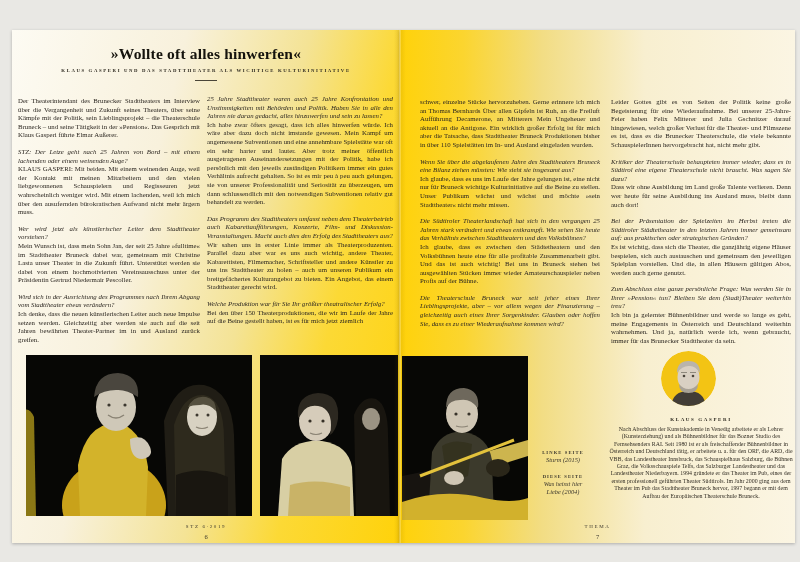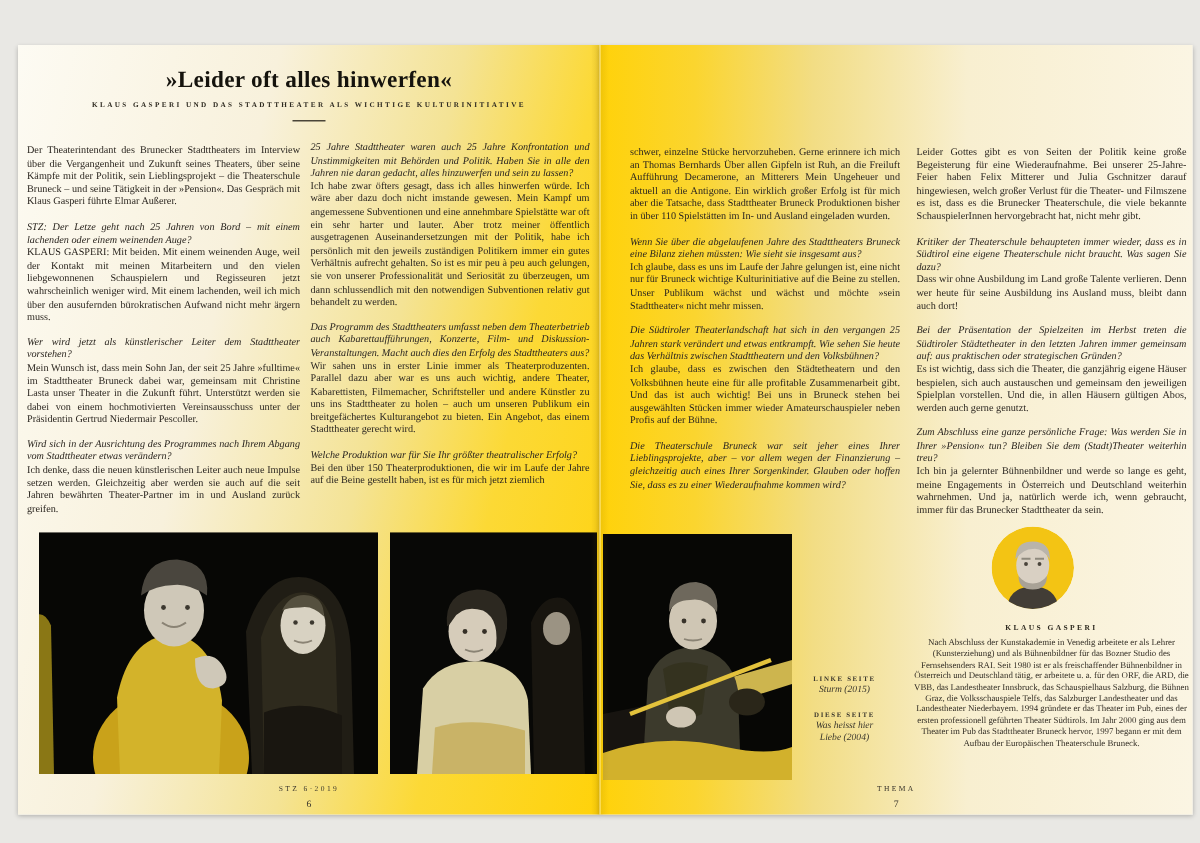--- a/index.html
+++ b/index.html
@@ -35,21 +35,21 @@
   .bio-name{position:absolute;text-align:center;font-size:5px;letter-spacing:1.6px;font-weight:bold;color:#2e2a20;}
   .bio-text{position:absolute;text-align:center;font-size:5.9px;line-height:7.4px;color:#342f26;}
 </style>
 </head>
 <body>
 
 <div class="stage">
 
   <div class="page page-left">
 
-    <div class="title">»Leider oft alles hinwerfen«</div>
+    <div class="title">»Wollte oft alles hinwerfen«</div>
     <div class="subtitle">KLAUS GASPERI UND DAS STADTTHEATER ALS WICHTIGE KULTURINITIATIVE</div>
     <div class="titlerule"></div>
 
     <div class="col" style="left:6px;top:67px;width:182px;">
       <p class="intro">Der Theaterintendant des Brunecker Stadttheaters im Interview über die Vergangenheit und Zukunft seines Theaters, über seine Kämpfe mit der Politik, sein Lieblingsprojekt – die Theaterschule Bruneck – und seine Tätigkeit in der »Pension«. Das Gespräch mit Klaus Gasperi führte Elmar Außerer.</p>
       <p class="q">STZ: Der Letze geht nach 25 Jahren von Bord – mit einem lachenden oder einem weinenden Auge?</p>
       <p class="a">KLAUS GASPERI: Mit beiden. Mit einem weinenden Auge, weil der Kontakt mit meinen Mitarbeitern und den vielen liebgewonnenen Schauspielern und Regisseuren jetzt wahrscheinlich weniger wird. Mit einem lachenden, weil ich mich über den ausufernden bürokratischen Aufwand nicht mehr ärgern muss.</p>
       <p class="q">Wer wird jetzt als künstlerischer Leiter dem Stadttheater vorstehen?</p>
       <p class="a">Mein Wunsch ist, dass mein Sohn Jan, der seit 25 Jahre »fulltime« im Stadttheater Bruneck dabei war, gemeinsam mit Christine Lasta unser Theater in die Zukunft führt. Unterstützt werden sie dabei von einem hochmotivierten Vereinsausschuss unter der Präsidentin Gertrud Niedermair Pescoller.</p>
       <p class="q">Wird sich in der Ausrichtung des Programmes nach Ihrem Abgang vom Stadttheater etwas verändern?</p>

